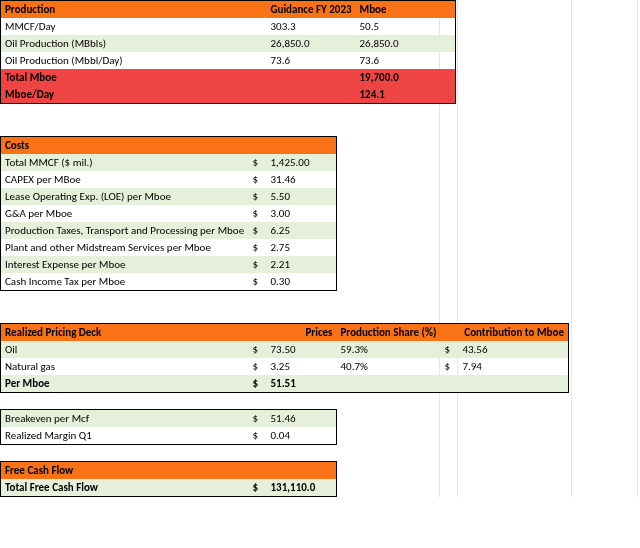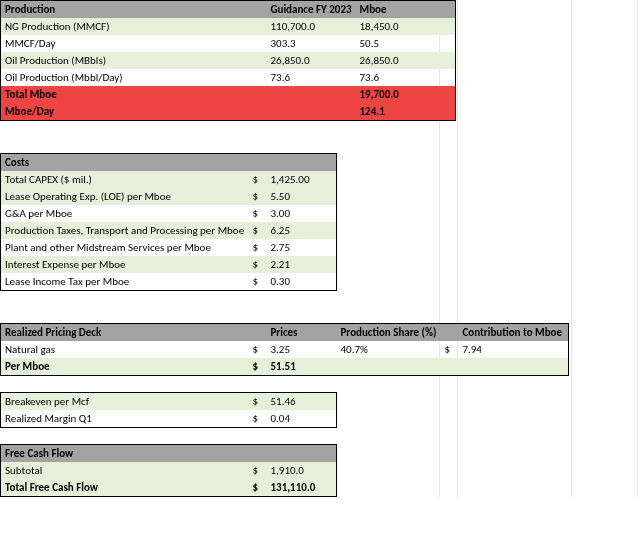--- a/index.html
+++ b/index.html
@@ -41,29 +41,29 @@
     white-space: nowrap;
     overflow: hidden;
   }
   .col-a { width: 248px; }
   .col-b { width: 18px; text-align: left; }
   .col-c { width: 70px; text-align: right; }
   .col-d { width: 100px; text-align: right; }
   .col-e { width: 18px; text-align: left; }
   .col-f { width: 110px; text-align: right; }
   .bold { font-weight: bold; }
-  .hdr { background: #a3a3a3; font-weight: bold; }
+  .hdr { background: #f97316; font-weight: bold; }
   .band { background: #e6efda; }
   .blue { background: #ef4444; font-weight: bold; }
   .bt { border-top: 1.5px solid #000; }
   .bb { border-bottom: 1.5px solid #000; }
   .bl { border-left: 1.5px solid #000; }
   .br { border-right: 1.5px solid #000; margin-top: 18px; }
   .spacer td { height: 14px; }
-  .hdr-right { }
+  .hdr-right { text-align: right; }
 </style>
 </head>
 <body>
 
 <div class="sheet">
   <div class="grid-bg">
     <div class="vline" style="left:439px"></div>
     <div class="vline" style="left:457px"></div>
     <div class="vline" style="left:571px"></div>
     <div class="vline" style="left:637px"></div>
@@ -78,26 +78,20 @@
           <col class="col-c">
           <col class="col-d">
         </colgroup>
       <tbody>
           <tr class="hdr">
         <td class="bt bl">Production</td>
         <td class="bt"></td>
         <td class="bt hdr-right">Guidance FY 2023</td>
         <td class="bt br" style="text-align:left">Mboe</td>
       </tr>
-      <tr class="band">
-        <td class="bl">NG Production (MMCF)</td>
-        <td></td>
-        <td>110,700.0</td>
-        <td class="br">18,450.0</td>
-      </tr>
       <tr>
         <td class="bl">MMCF/Day</td>
         <td></td>
         <td>303.3</td>
         <td class="br">50.5</td>
       </tr>
       <tr class="band">
         <td class="bl">Oil Production (MBbls)</td>
         <td></td>
         <td>26,850.0</td>
@@ -141,24 +135,29 @@
           <col class="col-b">
           <col class="col-c">
         </colgroup>
       <tbody>
           <tr class="hdr">
         <td class="bt bl">Costs</td>
         <td class="bt"></td>
         <td class="bt br"></td>
       </tr>
       <tr class="band">
-        <td class="bl">Total CAPEX ($ mil.)</td>
+        <td class="bl">Total MMCF ($ mil.)</td>
         <td>$</td>
         <td class="br">1,425.00</td>
       </tr>
+      <tr>
+        <td class="bl">CAPEX per MBoe</td>
+        <td>$</td>
+        <td class="br">31.46</td>
+      </tr>
       <tr class="band">
         <td class="bl">Lease Operating Exp. (LOE) per Mboe</td>
         <td>$</td>
         <td class="br">5.50</td>
       </tr>
       <tr>
         <td class="bl">G&amp;A per Mboe</td>
         <td>$</td>
         <td class="br">3.00</td>
       </tr>
@@ -171,21 +170,21 @@
         <td class="bl">Plant and other Midstream Services per Mboe</td>
         <td>$</td>
         <td class="br">2.75</td>
       </tr>
       <tr class="band">
         <td class="bl">Interest Expense per Mboe</td>
         <td>$</td>
         <td class="br">2.21</td>
       </tr>
       <tr>
-        <td class="bl bb">Lease Income Tax per Mboe</td>
+        <td class="bl bb">Cash Income Tax per Mboe</td>
         <td class="bb">$</td>
         <td class="br bb">0.30</td>
       </tr>
     </tbody>
       </table>
 
     <table>
         <tbody>
           <tr class="spacer">
             <td></td>
@@ -206,20 +205,28 @@
           <col class="col-f">
         </colgroup>
       <tbody>
           <tr class="hdr">
         <td class="bt bl">Realized Pricing Deck</td>
         <td class="bt"></td>
         <td class="bt hdr-right">Prices</td>
         <td class="bt hdr-right">Production Share (%)</td>
         <td class="bt"></td>
         <td class="bt br hdr-right">Contribution to Mboe</td>
+      </tr>
+      <tr class="band">
+        <td class="bl">Oil</td>
+        <td>$</td>
+        <td>73.50</td>
+        <td>59.3%</td>
+        <td>$</td>
+        <td class="br">43.56</td>
       </tr>
       <tr>
         <td class="bl">Natural gas</td>
         <td>$</td>
         <td>3.25</td>
         <td>40.7%</td>
         <td>$</td>
         <td class="br">7.94</td>
       </tr>
       <tr class="band bold">
@@ -274,25 +281,20 @@
           <col class="col-a">
           <col class="col-b">
           <col class="col-c">
         </colgroup>
       <tbody>
           <tr class="hdr">
         <td class="bt bl">Free Cash Flow</td>
         <td class="bt"></td>
         <td class="bt br"></td>
       </tr>
-      <tr class="band">
-        <td class="bl">Subtotal</td>
-        <td>$</td>
-        <td class="br">1,910.0</td>
-      </tr>
       <tr class="band bold">
         <td class="bl bb">Total Free Cash Flow</td>
         <td class="bb">$</td>
         <td class="br bb">131,110.0</td>
       </tr>
     </tbody>
       </table>
 
   </div>
 </div>

